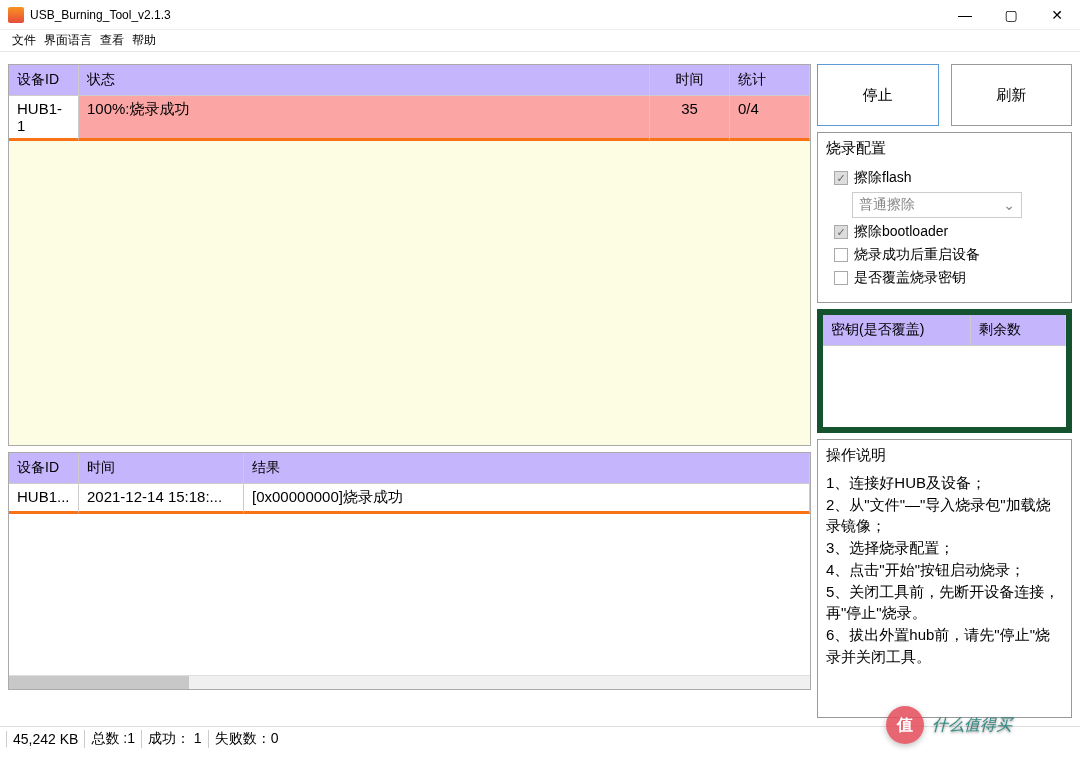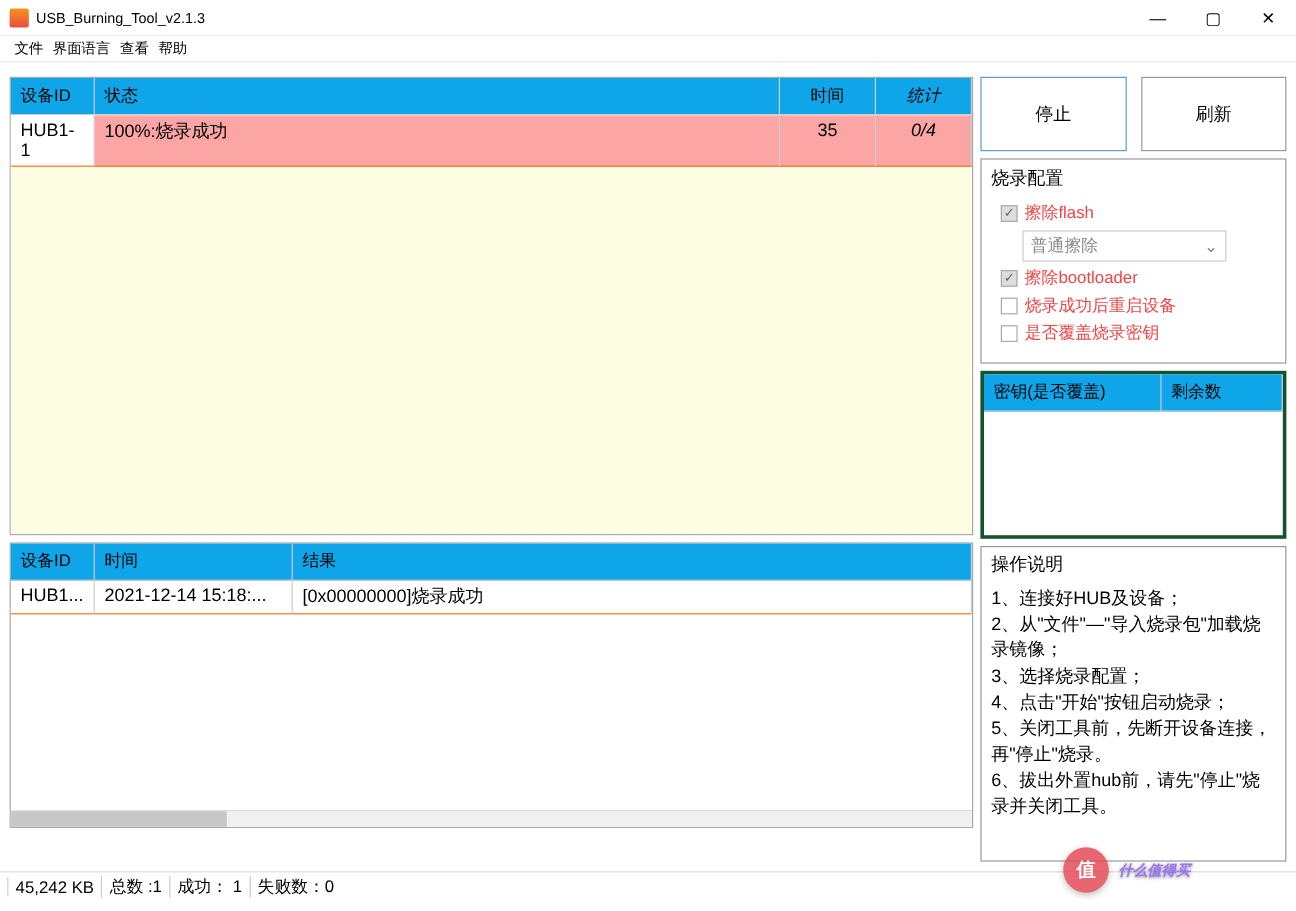--- a/index.html
+++ b/index.html
@@ -11,69 +11,69 @@
 .winbtn { width: 46px; height: 30px; display: flex; align-items: center; justify-content: center; font-size: 14px; font-family: Arial; }
 
 .menubar { height: 22px; display: flex; align-items: center; padding: 0 12px; gap: 8px; font-size: 12px; font-weight: 500; margin-bottom: 4px; border-bottom: 1px solid #e8e8e8; }
 .menubar span { cursor: default; }
 
 .content { display: flex; height: 670px; padding: 8px; gap: 6px; }
 .leftcol { flex: 1; display: flex; flex-direction: column; gap: 6px; }
 .rightcol { width: 255px; display: flex; flex-direction: column; gap: 6px; }
 
 .grid1 { border: 1px solid #aaa; height: 382px; display: flex; flex-direction: column; }
-.ghdr { display: flex; background: #0ea5e9; }
+.ghdr { display: flex; background: #c4b5fd; }
 .ghdr .cell { border-right: 1px solid #ccc; border-bottom: 1px solid #ccc; padding: 6px 8px; font-size: 14px; }
 .row { display: flex; }
-.row .cell { border-right: 1px solid #ccc; border-bottom: 1px solid #f97316; padding: 4px 8px; font-size: 15px; }
+.row .cell { border-right: 1px solid #ccc; border-bottom: 3px solid #f97316; padding: 4px 8px; font-size: 15px; }
 .grid1 .c-id { width: 70px; }
 .grid1 .c-status { flex: 1; }
 .grid1 .c-time { width: 80px; text-align: center; }
-.grid1 .c-stat { width: 80px; text-align: center; font-style: italic; }
+.grid1 .c-stat { width: 80px; text-align: left; }
 .row.success .cell { background: #fca5a5; }
 .grid1 .gbody { flex: 1; background: #fdfde4; overflow: hidden; }
 
 .grid2 { border: 1px solid #aaa; height: 238px; display:flex; flex-direction:column; }
 .grid2 .c-id { width: 70px; }
 .grid2 .c-time { width: 165px; }
 .grid2 .c-res { flex: 1; }
 .grid2 .gbody { flex:1; overflow:auto; }
 .scrollbar { height: 14px; background: #f0f0f0; margin-top: auto; border-top: 1px solid #ddd; position: relative; }
 .scrollbar .thumb { height: 100%; width: 180px; background: #c8c8c8; }
 
 .btnrow { display: flex; gap: 12px; height: 62px; }
 .bigbtn { flex: 1; border: 1px solid #999; background: #fff; display: flex; align-items: center; justify-content: center; font-size: 15px; cursor: pointer; }
 .bigbtn.primary { border: 1.5px solid #5c9bd8; }
 
 .panel { border: 1px solid #999; padding: 2px 0; }
 .panel .ptitle { font-size: 15px; padding: 4px 8px; }
 .cfg { padding: 2px 10px 8px 12px; font-size: 14px; }
-.cfgrow { display: flex; align-items: center; gap: 6px; margin: 5px 0 5px 4px; color: #ef4444; }
+.cfgrow { display: flex; align-items: center; gap: 6px; margin: 5px 0 5px 4px; color: #000000; }
 .cb { width: 14px; height: 14px; border: 1px solid #aaa; display: inline-flex; align-items:center; justify-content:center; font-size:11px; background:#fff; }
 .cb.checked { background: #ddd; border-color: #aaa; }
 .cb.checked::after { content: "✓"; font-size:11px; color:#666; line-height:1; }
 .selectdd { border: 1px solid #ccc; padding: 3px 6px; font-size:14px; color:#888; margin:4px 0 4px 22px; width: 170px; display:flex; justify-content:space-between; align-items:center; }
 
-.keygrid { border: 3px solid #14532d; height: 140px; }
+.keygrid { border: 6px solid #14532d; height: 124px; }
 .keygrid .ghdr .cell { font-size: 14px; }
 .keygrid .c-key { width: 148px; }
 .keygrid .c-rest { flex:1; }
 
 .inst { border: 1px solid #999; flex: 1; font-family: SimSun, serif; font-size: 15px; line-height: 1.45; }
 .inst .ptitle { padding: 4px 8px; font-size: 15px; }
 .inst .txt { padding: 2px 8px 8px 8px; }
 
 .statusbar { height: 24px; display: flex; align-items: center; padding: 0 6px; font-size: 14px; border-top: 1px solid #ddd; }
 .statusbar .spart { padding: 0 6px; }
 .statusbar .spart.sep { border-left: 1px solid #ccc; }
 .statusbar .flex { flex: 1; }
 
 .watermark { position: absolute; right: 14px; bottom: 14px; width: 180px; height: 40px; display:flex; align-items:center; gap:8px; opacity:.85; pointer-events:none; }
 .watermark .circ { width:38px;height:38px;border-radius:50%;background:#e54b5a;color:#fff;display:flex;align-items:center;justify-content:center;font-size:16px;font-weight:bold;font-family:SimSun,serif; box-shadow:0 2px 6px rgba(0,0,0,.3); }
-.watermark .wmtxt { color:#8b5cf6; font-weight:bold; font-size:12px; text-shadow:0 1px 3px rgba(0,0,0,.6); font-style:italic; }
+.watermark .wmtxt { color:#0f766e; font-weight:normal; font-size:16px; text-shadow:0 1px 3px rgba(0,0,0,.6); font-style:italic; }
 </style>
 </head>
 <body>
 
 <div class="titlebar">
   <div class="appicon"></div>
   <div class="title">USB_Burning_Tool_v2.1.3</div>
   <div class="winbtn">—</div>
   <div class="winbtn">▢</div>
   <div class="winbtn">✕</div>

